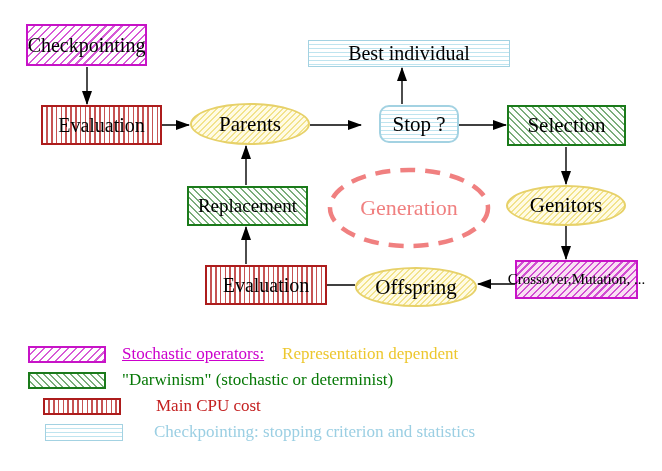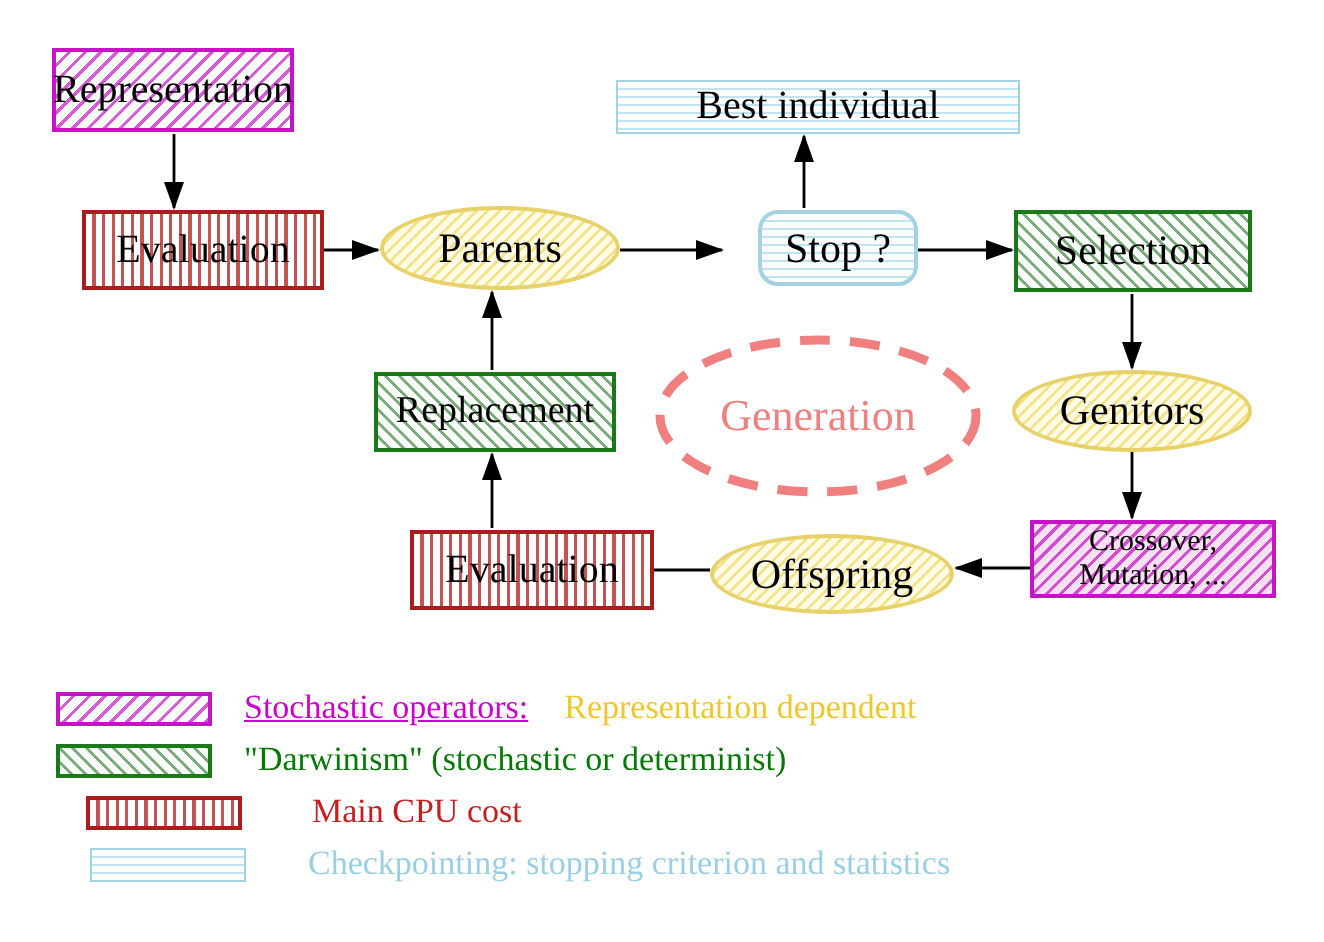--- a/index.html
+++ b/index.html
@@ -48,21 +48,21 @@
     margin-left: 17px;
   }
   .stripe-cyan-thin { border-width: 1px; }
   
   .hatch-yellow {
     border: 2px solid #e7d169;
     background: repeating-linear-gradient(135deg, #fffbe4 0px, #fffbe4 2.8px, #f2e38c 2.8px, #f2e38c 4.2px);
   }
   .ellipse { border-radius: 50%; }
   .rounded { border-radius: 10px; }
-  .two-line { flex-direction: column; font-size: 15px; line-height: 17px; }
+  .two-line { font-size: 15px; line-height: 17px; }
   .generation-label {
     position: absolute;
     display: flex; align-items: center; justify-content: center;
     color: #f08080;
     font-size: 22px;
     white-space: nowrap;
   }
   .arrows { position: absolute; left: 0; top: 0; pointer-events: none; }
   
   .legend-row {
@@ -105,21 +105,21 @@
       <line x1="442" y1="125" x2="506" y2="125" marker-end="url(#ah)"></line>
       <line x1="566" y1="147" x2="566" y2="184" marker-end="url(#ah)"></line>
       <line x1="566" y1="226" x2="566" y2="259" marker-end="url(#ah)"></line>
       <line x1="515" y1="284" x2="478" y2="284" marker-end="url(#ah)"></line>
       <line x1="355" y1="285" x2="314" y2="285" marker-end="url(#ah)"></line>
       <line x1="246" y1="264" x2="246" y2="227" marker-end="url(#ah)"></line>
       <line x1="246" y1="185" x2="246" y2="146" marker-end="url(#ah)"></line>
     </g>
   </svg>
 
-  <div class="node hatch-magenta" style="left:26px; top:24px; width:121px; height:42px; font-size:20px;">Representation</div>
+  <div class="node hatch-magenta" style="left:26px; top:24px; width:121px; height:42px; font-size:20px;">Checkpointing</div>
 
   <div class="node stripe-red" style="left:26px; top:105px; width:121px; height:40px; font-size:20px;">Evaluation</div>
 
   <div class="node hatch-yellow ellipse" style="left:190px; top:103px; width:120px; height:42px;">Parents</div>
 
   <div class="node stripe-cyan stripe-cyan-thin" style="left:291px; top:40px; width:202px; height:27px; font-size:20px;">Best individual</div>
 
   <div class="node stripe-cyan rounded" style="left:362px; top:105px; width:80px; height:38px;">Stop ?</div>
 
   <div class="node hatch-green" style="left:187px; top:186px; width:121px; height:40px; font-size:19px;">Replacement</div>

